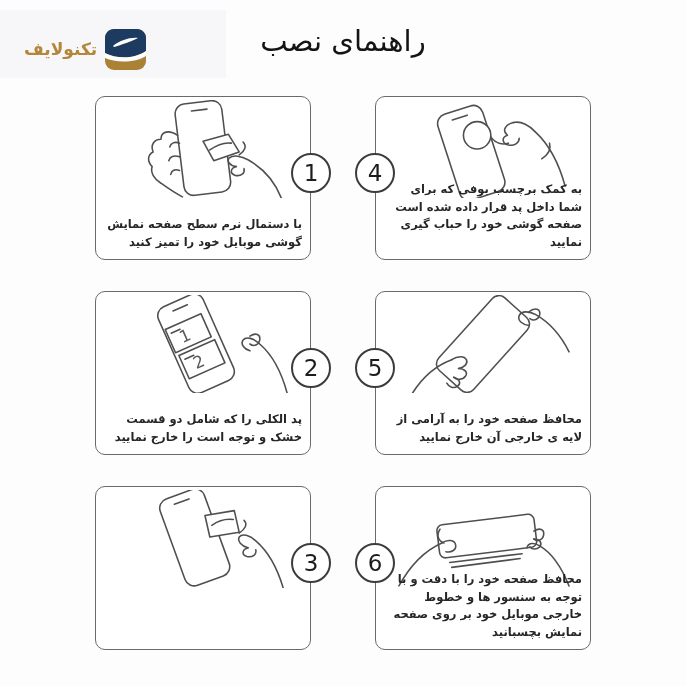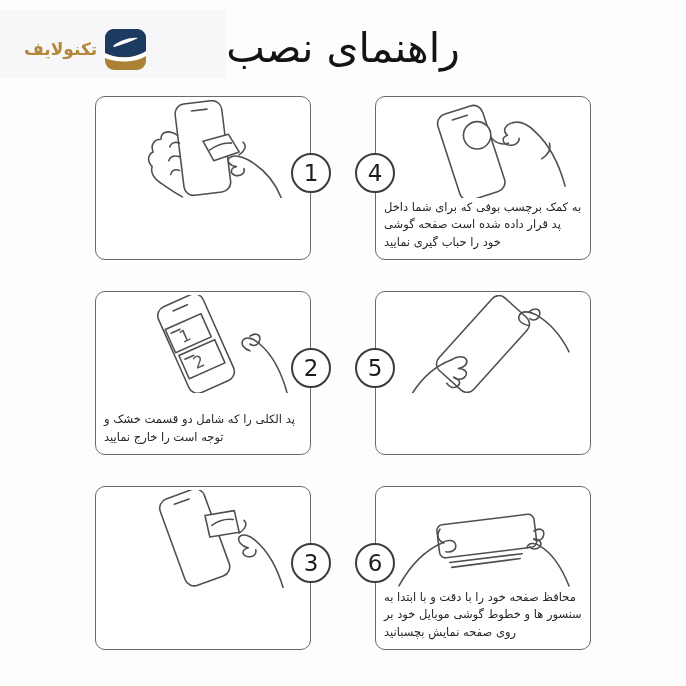--- a/index.html
+++ b/index.html
@@ -16,21 +16,21 @@
   .logo{
     position:absolute;left:24px;top:26px;height:46px;
     display:flex;flex-direction:row-reverse;align-items:center;gap:8px;
   }
   .logo-icon{width:41px;height:41px;display:block;}
   .logo-text{
     font-size:17px;font-weight:bold;color:#b3873a;direction:rtl;line-height:1;
   }
   .title{
     position:absolute;left:0;top:24px;width:686px;text-align:center;
-    font-size:41px;font-weight:400;color:#141414;direction:rtl;letter-spacing:0;
+    font-size:29px;font-weight:400;color:#141414;direction:rtl;letter-spacing:0;
   }
   
   .step{
     position:absolute;width:216px;height:164px;background:#fff;
     border:1px solid #6a6a6a;border-radius:10px;box-sizing:border-box;
   }
   .step--r1{top:96px;}  .step--r2{top:291px;}  .step--r3{top:486px;}
   .step--colL{left:95px;} .step--colR{left:375px;}
   .badge{
     position:absolute;top:56px;width:40px;height:40px;border-radius:50%;
@@ -43,22 +43,22 @@
   .illus{
     position:absolute;left:0;top:3px;width:100%;height:98px;
     display:flex;align-items:center;justify-content:center;
   }
   .illus svg{display:block;}
   .lineart{stroke:#4f4f4f;stroke-width:1.6;fill:none;stroke-linecap:round;stroke-linejoin:round;}
   .lineart-fill{stroke:#4f4f4f;stroke-width:1.6;fill:#ffffff;stroke-linecap:round;stroke-linejoin:round;}
   .pad-num{font-size:17px;fill:#5a5a5a;font-family:"DejaVu Sans",sans-serif;}
   .caption{
     position:absolute;left:8px;right:8px;bottom:7px;
-    direction:rtl;text-align:left;
-    font-size:11.5px;line-height:1.55;color:#262626;
+    direction:rtl;text-align:right;
+    font-size:11.5px;line-height:1.55;color:#262626;font-weight:bold;
   }
 </style>
 </head>
 <body>
 
 <div class="page">
 
   <div class="logo-strip"></div>
   <div class="logo">
     <svg class="logo-icon" viewBox="0 0 41 41">
@@ -88,20 +88,21 @@
 
           <path class="lineart-fill" d="M90,42 L116,35 L127,53 L101,62 Z"></path>
           <path d="M97,51 C104,46 112,43 119,44"></path>
 
           <path d="M170,100 C163,82 152,70 136,61 C129,57 121,56 117,59 C114,62 117,67 124,68"></path>
           <path d="M124,68 C118,70 117,75 123,77 C129,78 133,75 132,70"></path>
           <path d="M127,56 C133,52 135,47 131,43"></path>
         </g>
       </svg>
     </div>
+    <div class="caption">با دستمال نرم سطح صفحه نمایش گوشی موبایل خود را تمیز کنید</div>
   </div>
 
   <div class="step step--colL step--r2">
     <div class="badge">2</div>
     <div class="illus">
       <svg width="176" height="98" viewBox="0 0 180 100">
         <g class="lineart">
           <g transform="rotate(-24 82 50)">
             <rect x="58" y="2" width="50" height="96" rx="10"></rect>
             <line x1="75" y1="10" x2="91" y2="10"></line>
@@ -184,20 +185,21 @@
           <path d="M178,58 C170,42 158,28 144,20 C137,16 129,16 127,21 C125,26 130,30 137,31"></path>
           <path d="M137,17 C143,12 149,14 148,20 C147,25 142,27 138,24"></path>
 
           <path d="M18,100 C28,84 42,72 58,66"></path>
           <path d="M58,66 C64,62 71,62 73,66 C75,70 71,74 65,75"></path>
           <path d="M65,75 C71,75 75,79 72,83 C69,87 63,87 60,84"></path>
           <path d="M60,84 C66,86 68,90 64,93 C60,96 55,94 53,90"></path>
         </g>
       </svg>
     </div>
+    <div class="caption">محافظ صفحه خود را به آرامی از لایه ی خارجی آن خارج نمایید</div>
   </div>
 
   <div class="step step--colR step--r3">
     <div class="badge">6</div>
     <div class="illus">
       <svg width="176" height="98" viewBox="0 0 180 100">
         <g class="lineart">
 
           <g transform="rotate(-7 94 48)">
             <rect class="lineart-fill" x="44" y="30" width="100" height="34" rx="6"></rect>
@@ -209,16 +211,16 @@
           <path d="M4,98 C16,76 30,62 48,54"></path>
           <path d="M48,54 C54,50 61,51 62,56 C63,61 58,64 52,63"></path>
           <path d="M46,40 C42,46 44,52 50,54"></path>
 
           <path d="M178,98 C170,78 160,64 148,57 C142,53 136,54 135,59"></path>
           <path d="M142,42 C148,38 153,40 152,46 C151,51 146,53 142,50"></path>
           <path d="M142,50 C148,50 151,54 148,58 C145,61 140,61 138,58"></path>
         </g>
       </svg>
     </div>
-    <div class="caption">محافظ صفحه خود را با دقت و با ابتدا به سنسور ها و خطوط گوشی موبایل خود بر روی صفحه نمایش بچسبانید</div>
+    <div class="caption">محافظ صفحه خود را با دقت و با توجه به سنسور ها و خطوط خارجی موبایل خود بر روی صفحه نمایش بچسبانید</div>
   </div>
 
 </div>
 
 </body></html>

